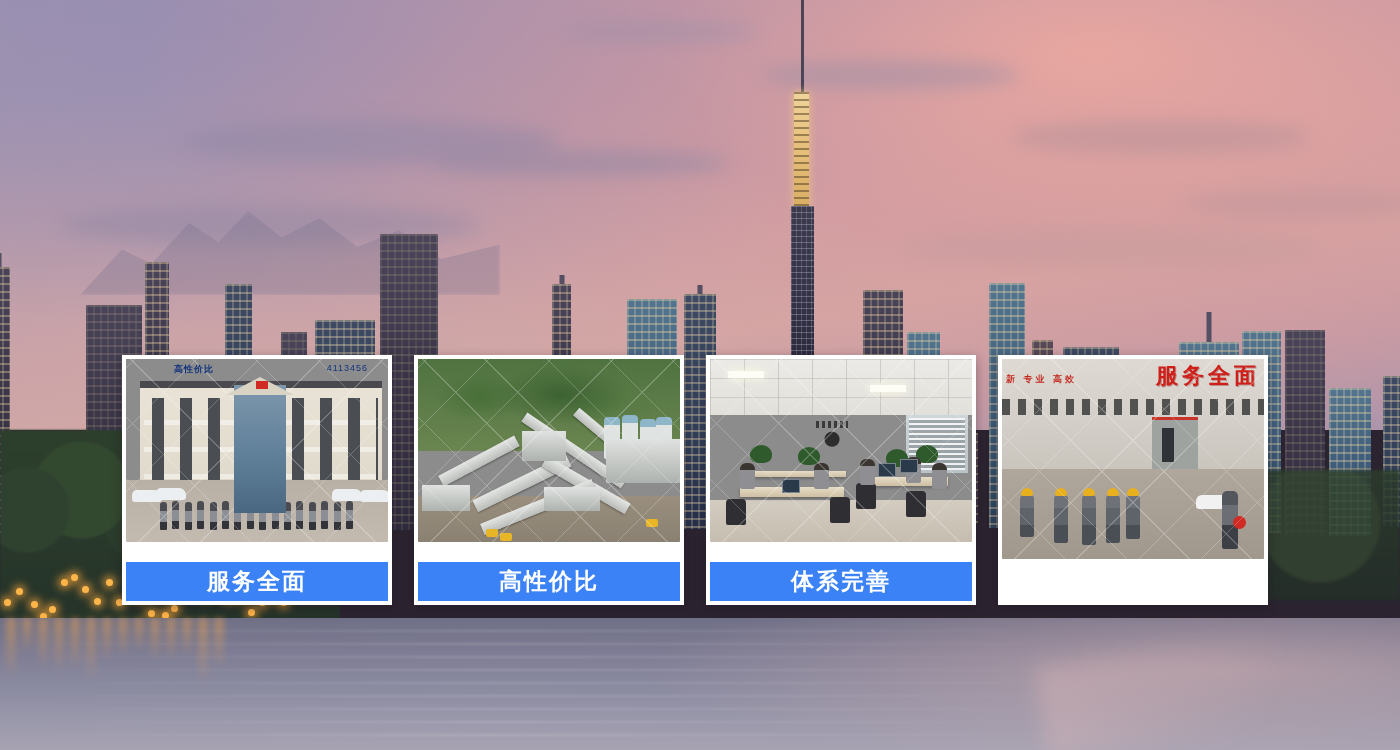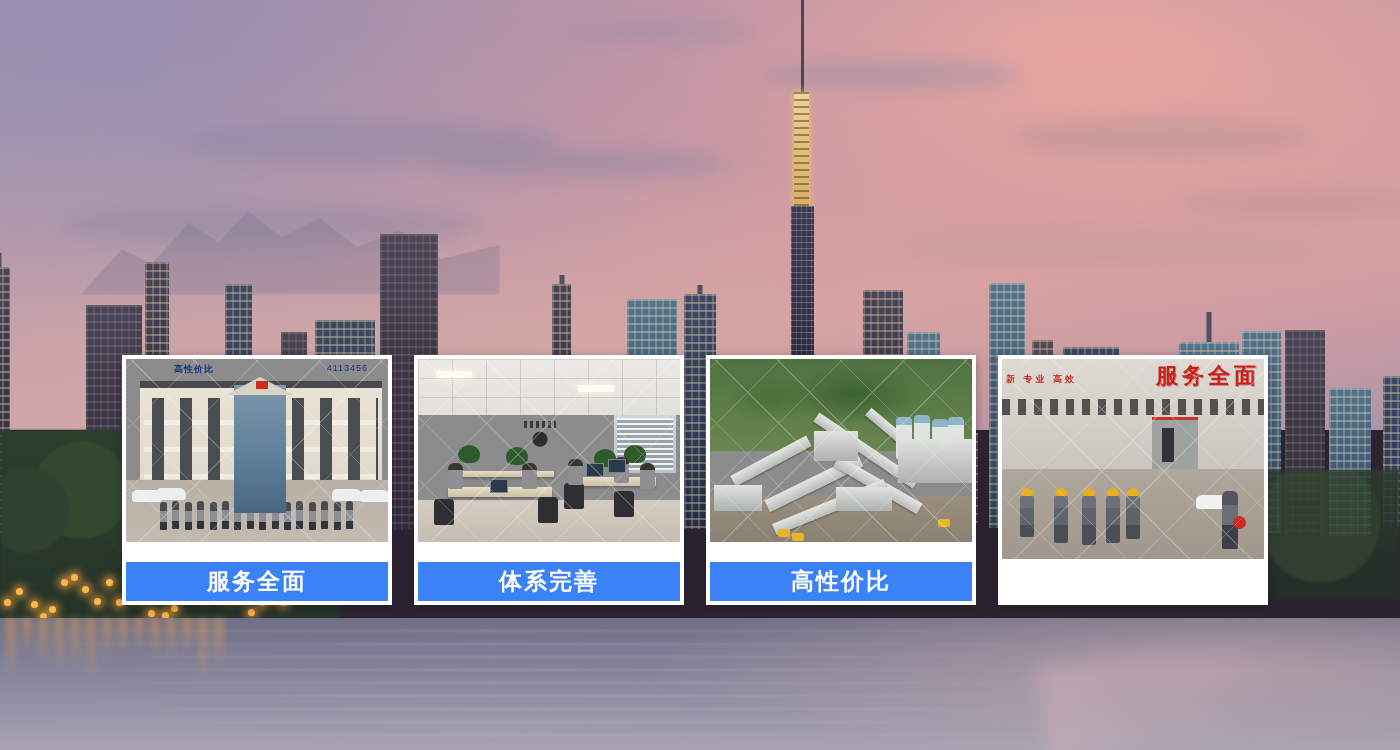--- a/index.html
+++ b/index.html
@@ -449,20 +449,48 @@
               <div class="person" style="left: 195.2px; bottom: 13px;"></div>
               <div class="person" style="left: 207.6px; bottom: 12px;"></div>
               <div class="person" style="left: 220px; bottom: 13px;"></div>
             </div>
           <div class="wm"></div>
         </div>
         <div class="caption">服务全面</div>
       </div>
 
       <div class="card">
+        <div class="photo p2">
+          <div class="field"></div>
+          <div class="yard"></div>
+          <div id="p2parts">
+              <div class="conv" style="left: 18px; top: 96px; width: 86px; height: 12px; transform: rotate(-28deg);"></div>
+              <div class="conv" style="left: 52px; top: 118px; width: 104px; height: 13px; transform: rotate(-26deg);"></div>
+              <div class="conv" style="left: 96px; top: 86px; width: 120px; height: 11px; transform: rotate(34deg);"></div>
+              <div class="conv" style="left: 120px; top: 120px; width: 96px; height: 12px; transform: rotate(30deg);"></div>
+              <div class="conv" style="left: 150px; top: 70px; width: 70px; height: 10px; transform: rotate(40deg);"></div>
+              <div class="conv" style="left: 60px; top: 142px; width: 120px; height: 12px; transform: rotate(-22deg);"></div>
+              <div class="silo" style="left: 186px; top: 58px;"></div>
+              <div class="silo" style="left: 204px; top: 56px;"></div>
+              <div class="silo" style="left: 222px; top: 60px;"></div>
+              <div class="silo" style="left: 238px; top: 58px;"></div>
+              <div class="shed" style="left: 188px; top: 80px; width: 78px; height: 44px;"></div>
+              <div class="shed" style="left: 4px; top: 126px; width: 48px; height: 26px;"></div>
+              <div class="shed" style="left: 126px; top: 128px; width: 56px; height: 24px;"></div>
+              <div class="shed" style="left: 104px; top: 72px; width: 44px; height: 30px;"></div>
+              <div class="dig" style="left: 68px; top: 170px;"></div>
+              <div class="dig" style="left: 82px; top: 174px;"></div>
+              <div class="dig" style="left: 228px; top: 160px;"></div>
+            </div>
+          <div class="wm"></div>
+        </div>
+        <div class="caption">高性价比</div>
+      </div>
+
+      <div class="card">
         <div class="photo p3">
           <div class="ceil"></div>
           <div class="lamp" style="left:18px;top:12px"></div>
           <div class="lamp" style="left:160px;top:26px"></div>
           <div class="decal"></div>
           <div class="window"></div>
           <div class="floor"></div>
           <div id="p3items">
               <div class="plant" style="left: 40px; top: 86px;"></div>
               <div class="plant" style="left: 88px; top: 88px;"></div>
@@ -483,48 +511,20 @@
               <div class="mon" style="left: 72px; top: 120px;"></div>
               <div class="mon" style="left: 168px; top: 104px;"></div>
               <div class="mon" style="left: 190px; top: 100px;"></div>
             </div>
           <div class="wm"></div>
         </div>
         <div class="caption">体系完善</div>
       </div>
 
       <div class="card">
-        <div class="photo p2">
-          <div class="field"></div>
-          <div class="yard"></div>
-          <div id="p2parts">
-              <div class="conv" style="left: 18px; top: 96px; width: 86px; height: 12px; transform: rotate(-28deg);"></div>
-              <div class="conv" style="left: 52px; top: 118px; width: 104px; height: 13px; transform: rotate(-26deg);"></div>
-              <div class="conv" style="left: 96px; top: 86px; width: 120px; height: 11px; transform: rotate(34deg);"></div>
-              <div class="conv" style="left: 120px; top: 120px; width: 96px; height: 12px; transform: rotate(30deg);"></div>
-              <div class="conv" style="left: 150px; top: 70px; width: 70px; height: 10px; transform: rotate(40deg);"></div>
-              <div class="conv" style="left: 60px; top: 142px; width: 120px; height: 12px; transform: rotate(-22deg);"></div>
-              <div class="silo" style="left: 186px; top: 58px;"></div>
-              <div class="silo" style="left: 204px; top: 56px;"></div>
-              <div class="silo" style="left: 222px; top: 60px;"></div>
-              <div class="silo" style="left: 238px; top: 58px;"></div>
-              <div class="shed" style="left: 188px; top: 80px; width: 78px; height: 44px;"></div>
-              <div class="shed" style="left: 4px; top: 126px; width: 48px; height: 26px;"></div>
-              <div class="shed" style="left: 126px; top: 128px; width: 56px; height: 24px;"></div>
-              <div class="shed" style="left: 104px; top: 72px; width: 44px; height: 30px;"></div>
-              <div class="dig" style="left: 68px; top: 170px;"></div>
-              <div class="dig" style="left: 82px; top: 174px;"></div>
-              <div class="dig" style="left: 228px; top: 160px;"></div>
-            </div>
-          <div class="wm"></div>
-        </div>
-        <div class="caption">高性价比</div>
-      </div>
-
-      <div class="card">
         <div class="photo p4">
           <div class="wall"></div>
           <div class="bigred">服务全面</div>
           <div class="smred">新 专业 高效</div>
           <div class="door"></div>
           <div class="ground"></div>
           <div class="whitecar"></div>
           <div id="p4workers">
               <div class="worker" style="left: 18px; bottom: 22px; height: 42px;">
                 <div class="helmet"></div>

